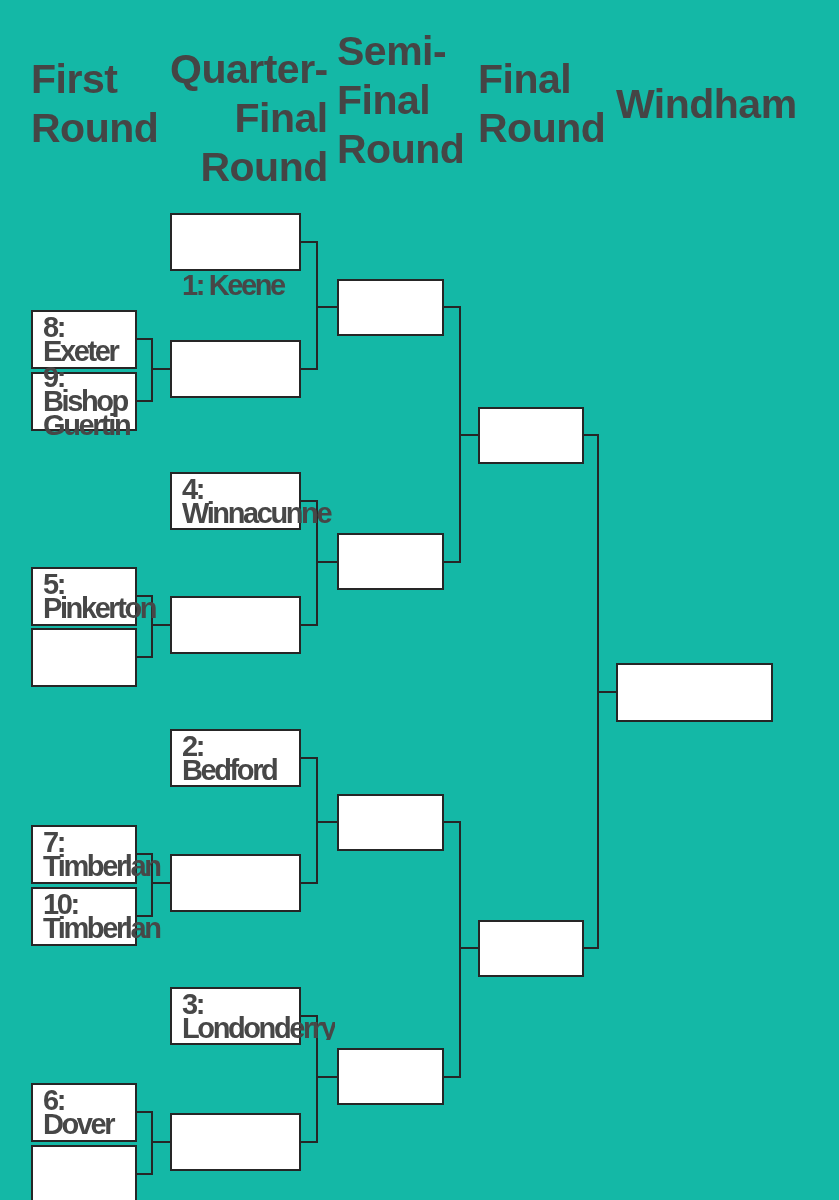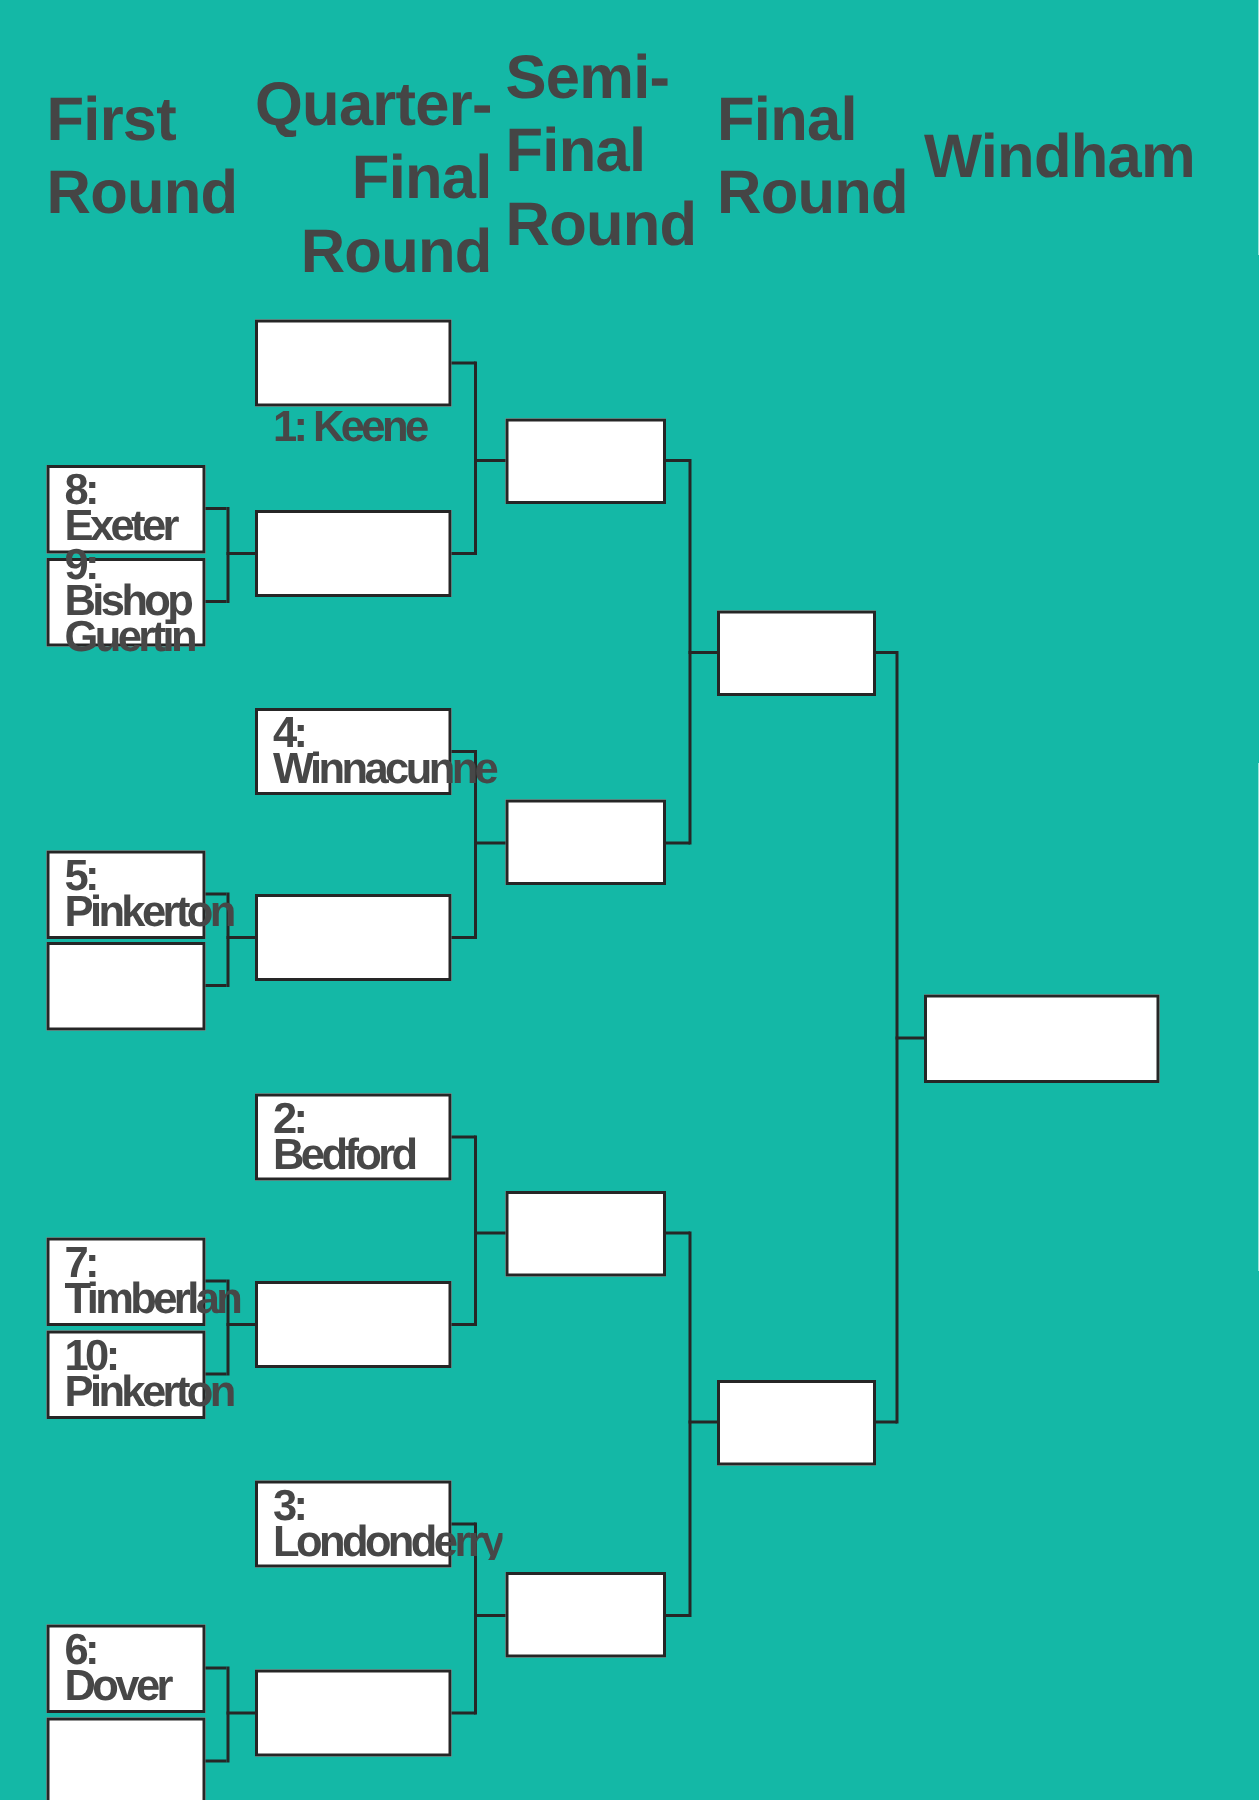--- a/index.html
+++ b/index.html
@@ -137,21 +137,21 @@
     <div class="lbl lbl-r1" style="top:339px;">8:
 Exeter</div>
   <div class="lbl lbl-r1" style="top:401px;">9:
 Bishop
 Guertin</div>
   <div class="lbl lbl-r1" style="top:596px;">5:
 Pinkerton</div>
   <div class="lbl lbl-r1" style="top:854px;">7:
 Timberlan</div>
   <div class="lbl lbl-r1" style="top:916px;">10:
-Pinkerton</div>
+Timberlan</div>
   <div class="lbl lbl-r1" style="top:1112px;">6:
 Dover</div>
 
   <div class="lbl lbl-r2" style="top:242px;margin-top:43px;">1: Keene</div>
   <div class="lbl lbl-r2" style="top:501px;">4:
 Winnacunne</div>
   <div class="lbl lbl-r2" style="top:758px;">2:
 Bedford</div>
   <div class="lbl lbl-r2" style="top:1016px;">3:
 Londonderry</div>

